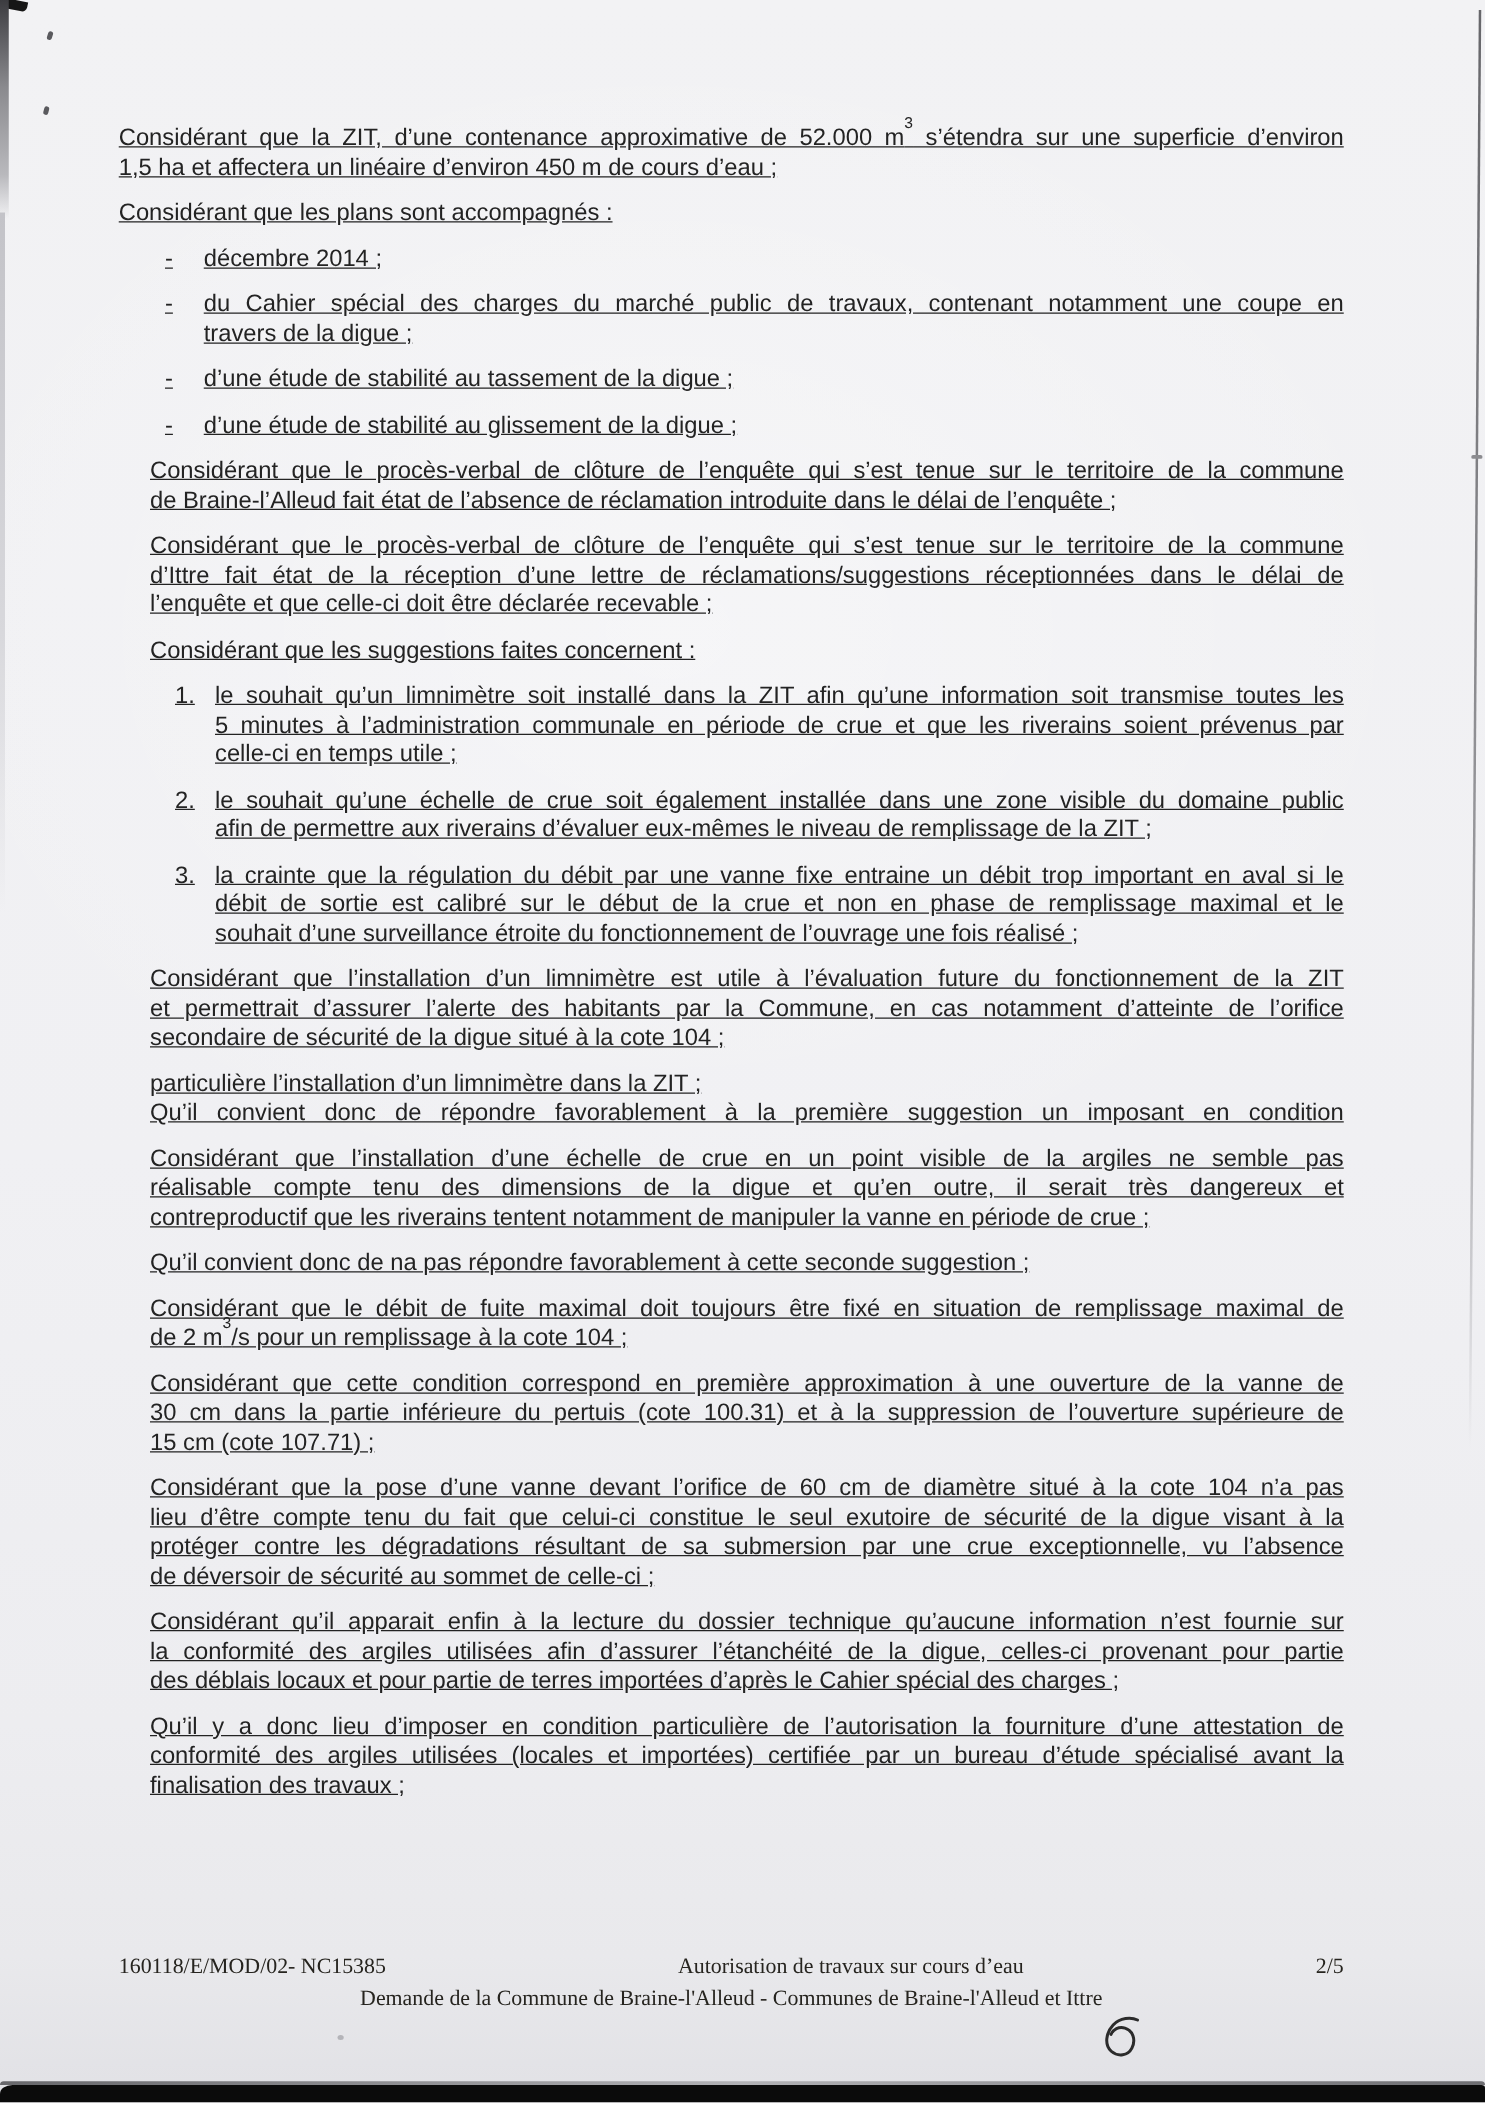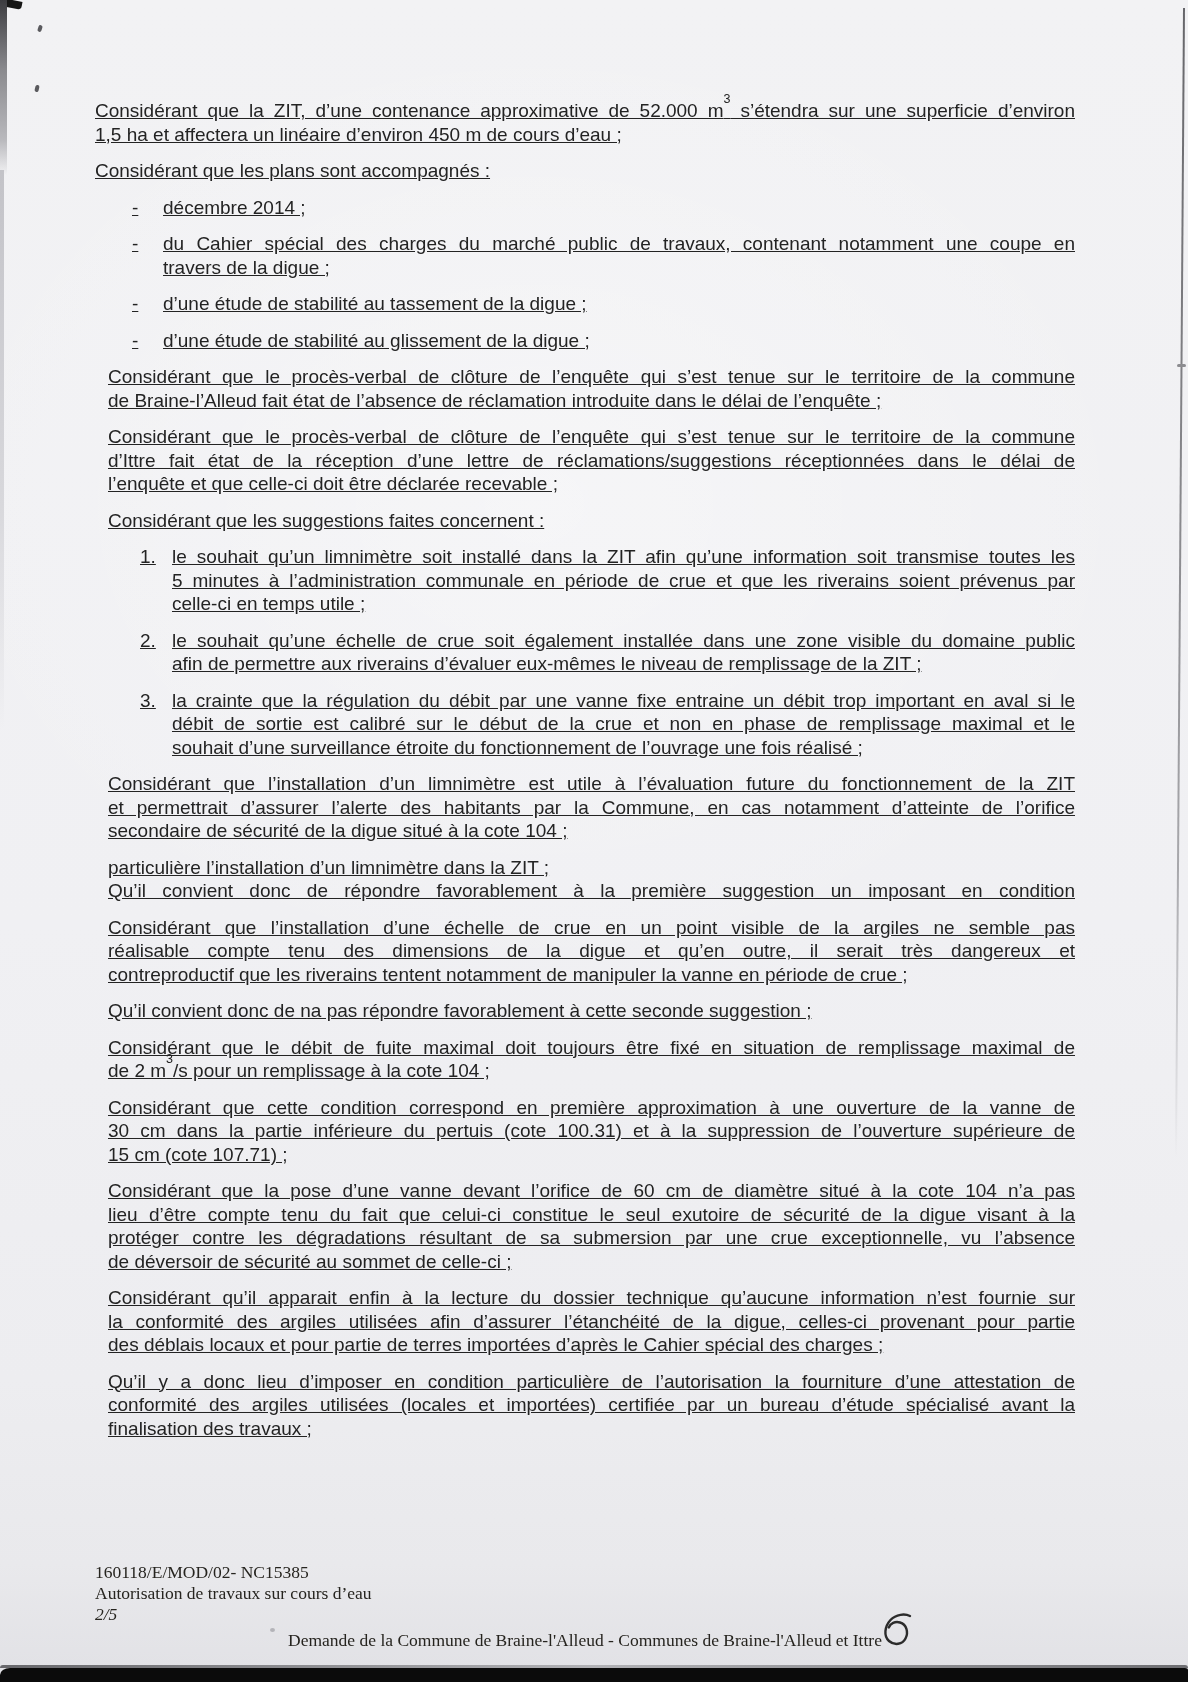--- a/index.html
+++ b/index.html
@@ -11,40 +11,40 @@
     font-family:"Liberation Sans",sans-serif;
     color:#232323;
   }
   
   .doc-body{
     position:absolute;left:95px;top:99px;width:980px;
     font-size:19px;line-height:23.5px;color:#232323;
     -webkit-font-smoothing:antialiased;
   }
   .block{margin:0 0 13px 0;text-decoration:underline;}
-  .para.indent1{margin-left:13px;}
+  .para.indent1{margin-left:25px;}
   .list-item{display:flex;}
   .list-item.dash{margin-left:37px;}
   .list-item.dash .marker{flex:0 0 31px;}
   .list-item.num{margin-left:45px;}
   .list-item.num .marker{flex:0 0 32px;}
   .marker{text-align:left;}
   .li-lines{flex:1;min-width:0;}
   .jline{text-align:justify;text-align-last:justify;}
   .jline.last{text-align-last:left;}
   .jline sup{font-size:12.5px;line-height:0;position:relative;top:-7px;}
   
   .footer{
     position:absolute;left:95px;top:1562px;width:980px;
     font-family:"Liberation Serif",serif;font-size:17.5px;color:#26241f;
   }
-  .footer-row{display:flex;align-items:baseline;flex-direction:column;}
+  .footer-row{display:flex;align-items:baseline;}
   .footer-ref{flex:0 0 auto;}
   .footer-title{flex:1;text-align:center;}
-  .footer-page{flex:0 0 auto;margin-right:28px;font-style:italic;}
+  .footer-page{flex:0 0 auto;}
   .footer-line2{text-align:center;margin-top:5px;}
   
   .edge-left-dark{
     position:absolute;left:0;top:0;width:7px;height:175px;
     background:linear-gradient(180deg,#3c3c40 0%,#8a8a8e 40%,#b9b9bd 80%,rgba(185,185,190,0) 100%);
   }
   .edge-left-faint{
     position:absolute;left:0;top:170px;width:4px;height:560px;
     background:linear-gradient(180deg,#c3c3c8 0%,#d8d8dc 60%,rgba(216,216,220,0) 100%);
   }

